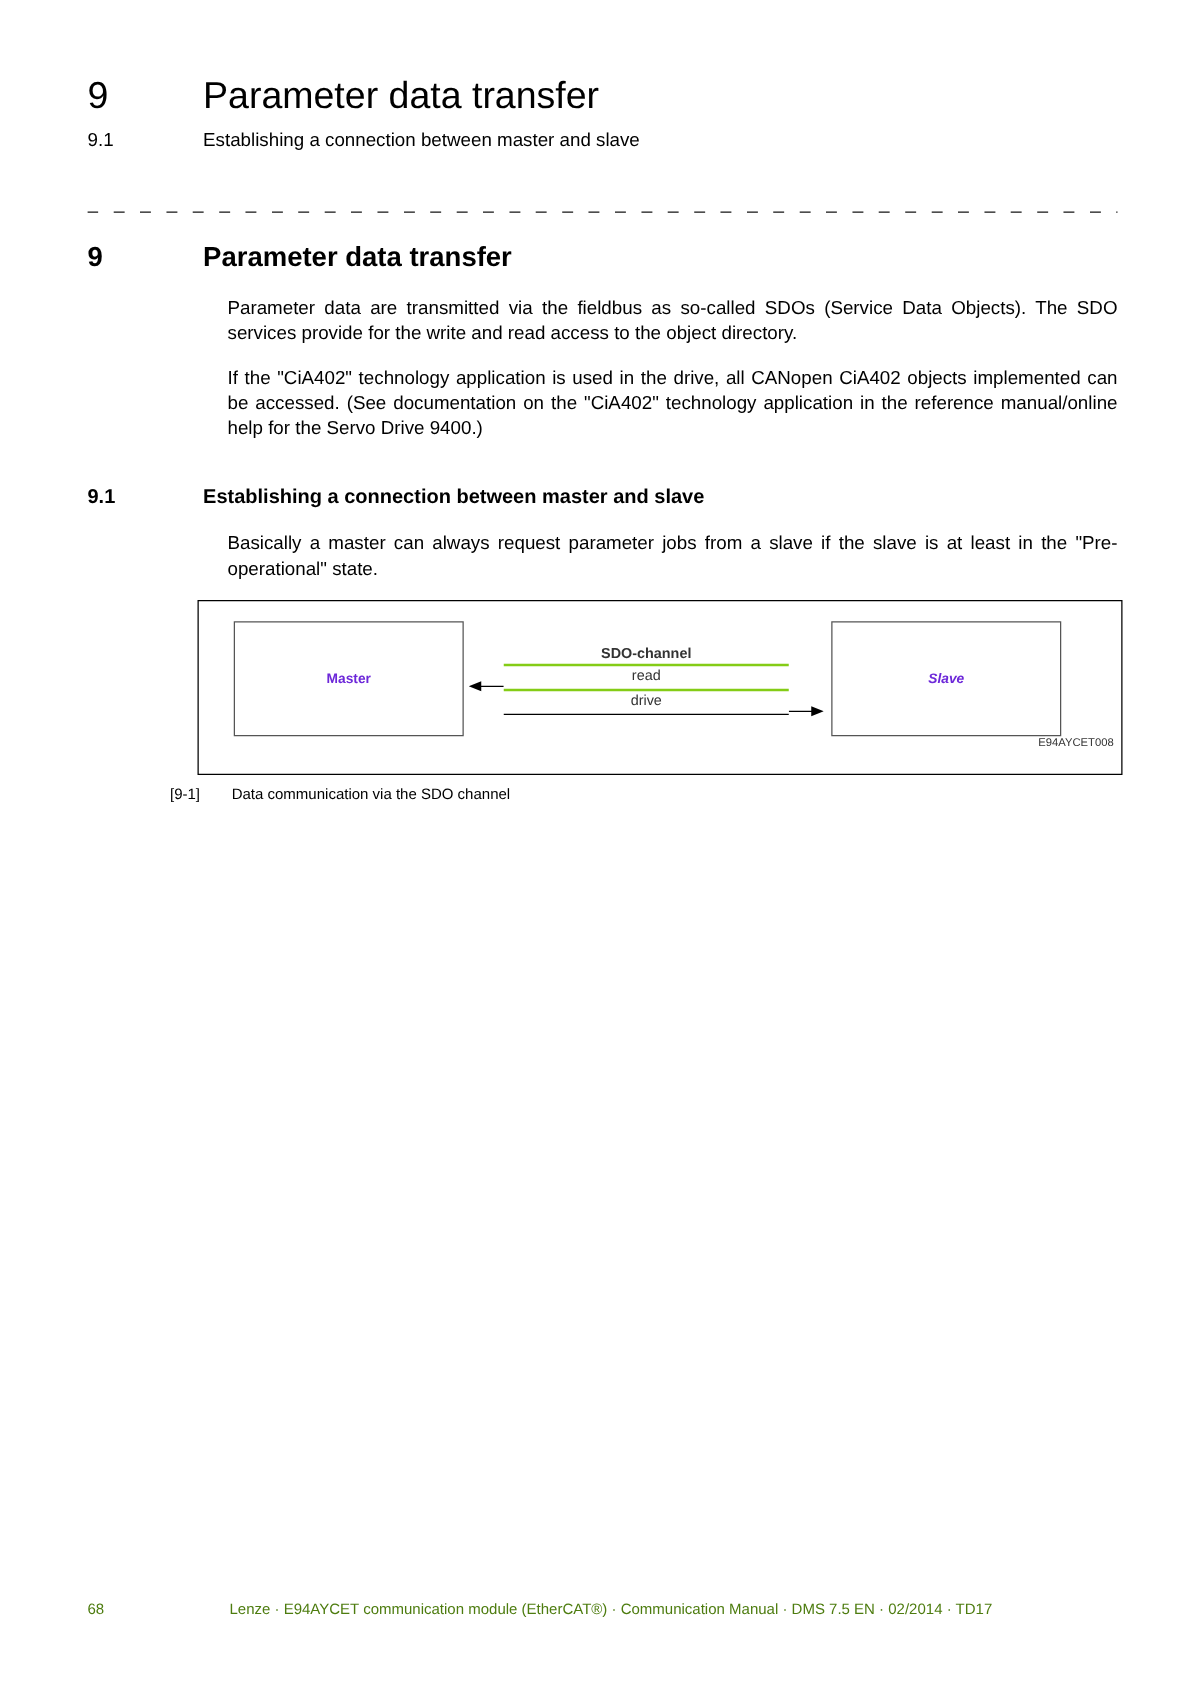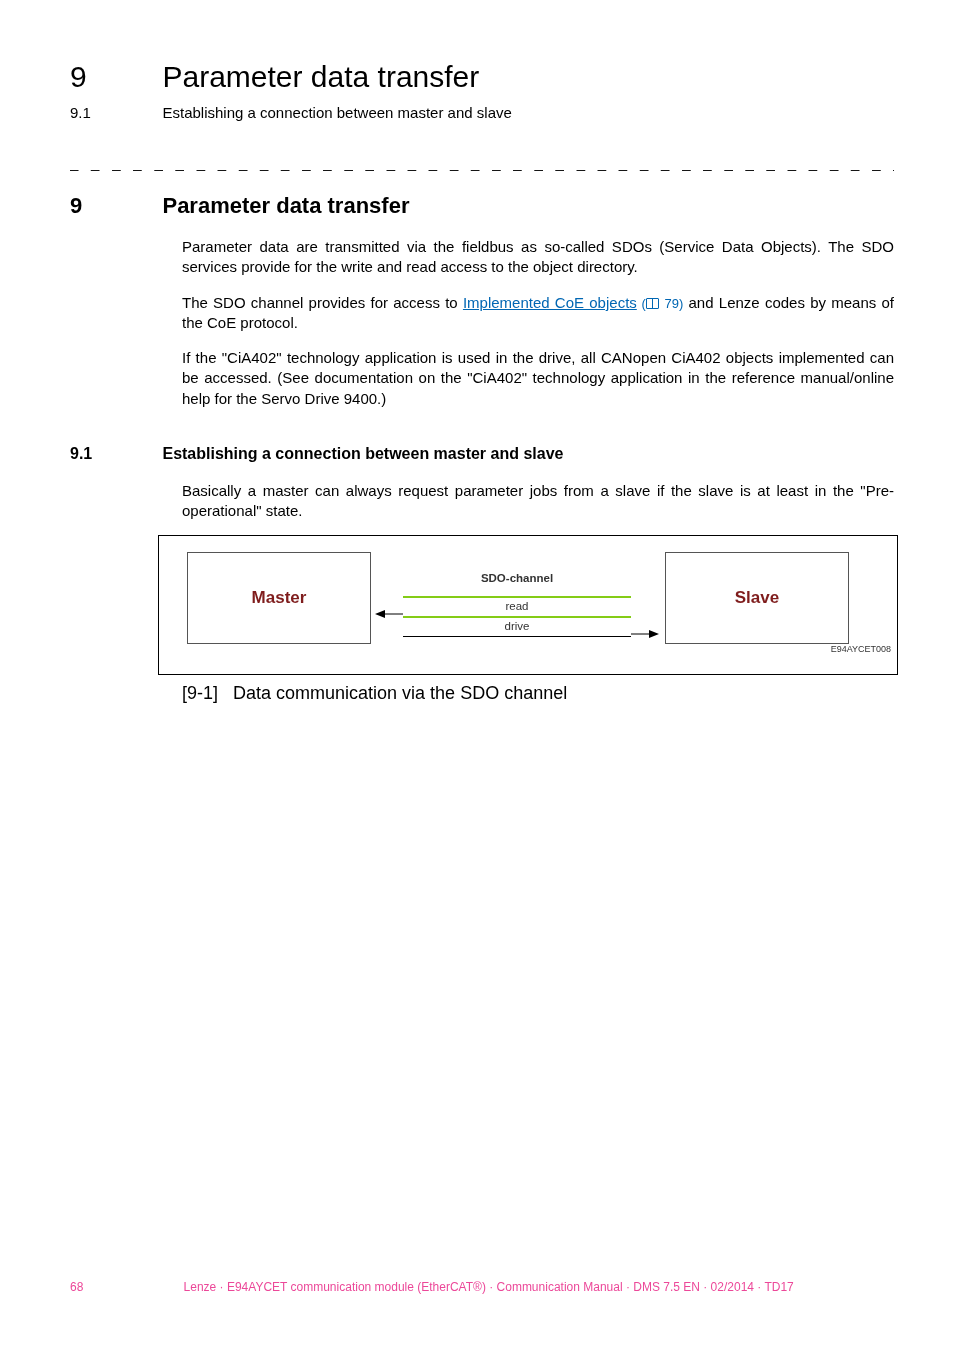--- a/index.html
+++ b/index.html
@@ -116,34 +116,34 @@
     border: 1px solid #555;
     background: #fff;
     width: 182px;
     height: 90px;
     top: 16px;
     display: flex;
     align-items: center;
     justify-content: center;
     font-family: Arial, Helvetica, sans-serif;
   }
-  .node .label { font-size: 17px; font-weight: 700; color: #7f1d1d; }
+  .node .label { font-size: 11px; font-weight: 700; color: #6d28d9; }
   .node.master { left: 28px; }
-  .node.slave  { left: 506px; }
+  .node.slave  { left: 506px; font-style: italic; }
 
   .channel {
     position: absolute;
     left: 244px;
     top: 36px;
     width: 228px;
     font-family: Arial, Helvetica, sans-serif;
     font-size: 11.5px;
     color: #333;
   }
-  .chan-title { text-align: center; font-weight: 700; margin-bottom: 12px; }
+  .chan-title { text-align: center; font-weight: 700; margin-bottom: 2px; }
   .arrow-row {
     border-top: 2px solid #84cc16;
     text-align: center;
     position: relative;
     line-height: 16px;
     height: 18px;
   }
   .arrow-row:last-child { border-bottom: 1px solid #000; }
   .arrow-row .txt { display: inline-block; }
   .arrow-row svg.arr { position: absolute; }
@@ -153,33 +153,33 @@
   .frame-code {
     position: absolute;
     right: 6px;
     bottom: 20px;
     font-size: 9px;
     color: #333;
     font-family: Arial, Helvetica, sans-serif;
   }
 
   .fig-caption {
-    margin-left: 112px;
+    margin-left: 66px;
     margin-top: 8px;
-    font-size: 18px;
+    font-size: 12px;
   }
   .fig-caption .fignum { display: inline-block; width: 46px; }
 
   .footer {
     position: absolute;
     bottom: 56px;
     left: 70px;
     right: 60px;
     font-size: 12px;
-    color: #ec4899;
+    color: #4d7c0f;
   }
   .footer .pnum { float: left; }
   .footer .ftxt { text-align: center; }
   .book-icon {
     display: inline-block;
     width: 11px; height: 9px;
     border: 1px solid #0066b3;
     border-radius: 1px;
     position: relative;
     top: 1px;
@@ -208,23 +208,20 @@
 
   <div class="dash-sep">_ _ _ _ _ _ _ _ _ _ _ _ _ _ _ _ _ _ _ _ _ _ _ _ _ _ _ _ _ _ _ _ _ _ _ _ _ _ _ _ _ _ _ _ _ _ _ _ _ _ _ _ _ _ _ _ _ _ _ _ _ _ _ _</div>
 
   <div class="sec-row">
     <span class="secnum">9</span>
     <span class="sectitle">Parameter data transfer</span>
   </div>
 
   <p class="body-text">Parameter data are transmitted via the fieldbus as so-called SDOs (Service Data Objects). The SDO services provide for the write and read access to the object directory.</p>
 
-  <p class="body-text">
-    <span>The SDO channel provides for access to </span><a class="link">Implemented CoE objects</a><a class="pageref"><span> (</span><span class="book-icon"></span><span> 79)</span></a><span> and Lenze codes by means of the CoE protocol.</span>
-  </p>
 
   <p class="body-text">If the "CiA402" technology application is used in the drive, all CANopen CiA402 objects implemented can be accessed. (See documentation on the "CiA402" technology application in the reference manual/online help for the Servo Drive 9400.)</p>
 
 
 
   <div class="subsec-row">
     <span class="subsecnum">9.1</span>
     <span class="subsectitle">Establishing a connection between master and slave</span>
   </div>
 

